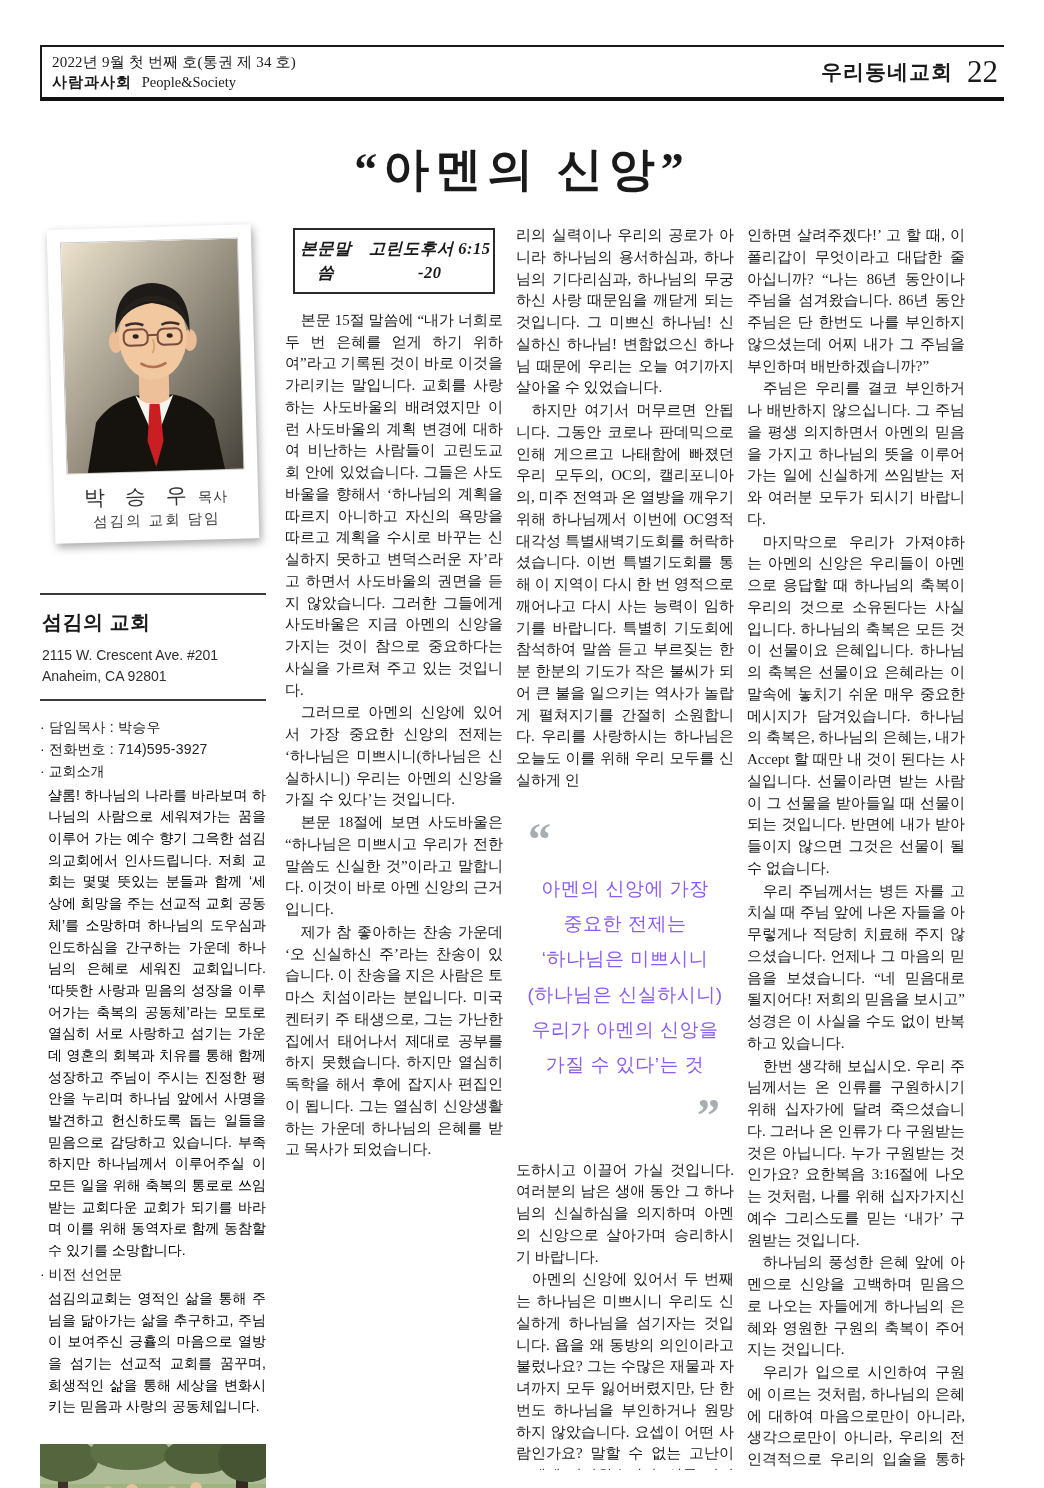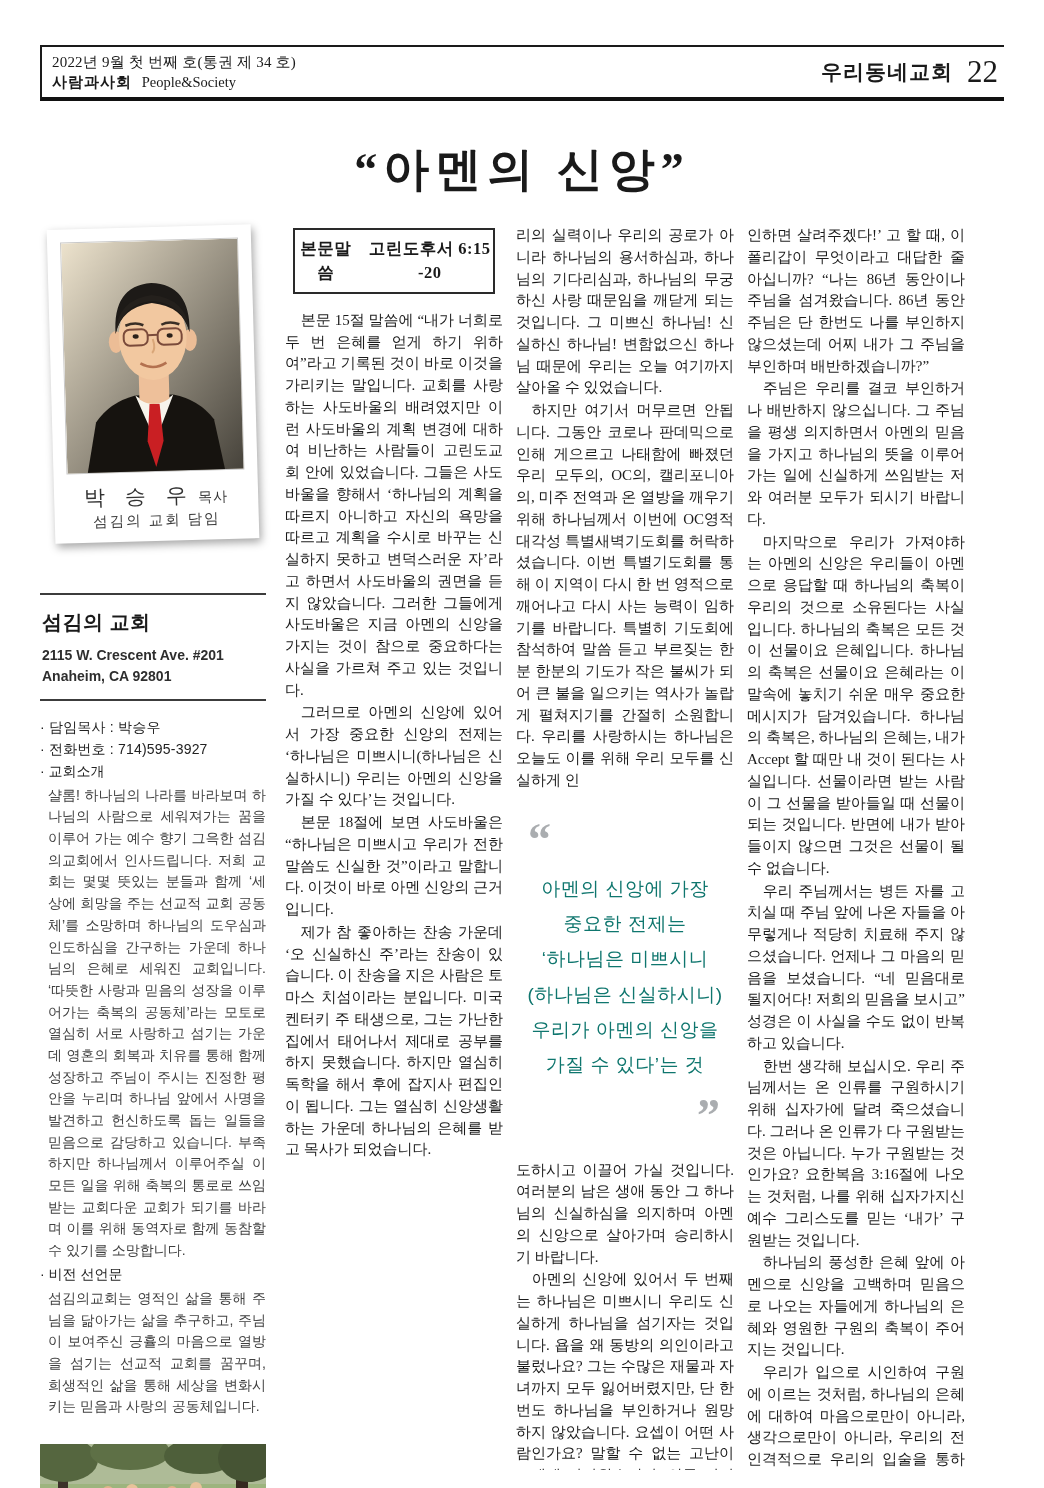--- a/index.html
+++ b/index.html
@@ -46,44 +46,44 @@
   }
   .photo-frame { width:178px; height:232px; border:1px solid #c9c9c9; overflow:hidden; }
   .photo-frame svg { display:block; }
   .photo-caption { text-align:center; margin-top:9px; line-height:1.4; }
   .cap-name { font-size:21px; letter-spacing:7px; color:#333; }
   .cap-title { font-size:14px; letter-spacing:1px; color:#333; }
   .cap-role { font-size:14.5px; color:#3a3a3a; letter-spacing:2px; }
   .side-rule { border:none; border-top:2px solid #3c3c3c; margin:0; }
   .church-block { padding:14px 2px 12px; }
   .church-name { font-size:20px; font-weight:bold; letter-spacing:.5px; margin-bottom:9px; }
-  .church-addr { font-size:14px; color:#2e2e2e; line-height:1.5;font-weight:bold; }
+  .church-addr { font-size:14px; color:#2e2e2e; line-height:1.5; }
   .side-info { padding:14px 0 10px; font-size:14px; color:#222; }
   .info-row { margin:4px 0; letter-spacing:.2px; }
   .side-par { font-size:14px; line-height:1.55; text-align:justify; word-break:break-all;
-    color:#404040; margin:2px 0 2px 8px; }
+    color:#000000; margin:2px 0 2px 8px; }
   .info-label { margin:4px 0; }
   .group-photo { margin-top:14px; width:226px; }
   .group-photo svg { display:block; width:226px; height:148px; }
   
   .scripture-box {
     border:2px solid #2a2a2a; padding:7px 2px; margin:3px 8px 16px;
     display:flex; justify-content:center; gap:14px;
-    font-size:16.5px; font-weight:bold; letter-spacing:.5px; text-align:center;
+    font-size:16.5px; font-weight:bold; letter-spacing:.5px; text-align:center;font-style:italic;
   }
   .col p { margin:0 0 1px; }
   .col p.ind { text-indent:1.05em; }
   .col p + p { margin-top:1px; }
   
   .pull-quote { margin:34px 0 30px; font-family:"Liberation Sans","DejaVu Sans",sans-serif; }
   .pq-open, .pq-close { font-family:"Liberation Serif",serif; font-weight:bold;
     font-size:46px; color:#aaadb0; line-height:.6; }
   .pq-open { text-align:left; padding-left:12px; margin-bottom:18px; }
   .pq-close { text-align:right; padding-right:14px; margin-top:20px; }
-  .pq-line { text-align:center; font-size:19px; line-height:1.85; color:#0f766e; letter-spacing:.5px; }
+  .pq-line { text-align:center; font-size:19px; line-height:1.85; color:#8b5cf6; letter-spacing:.5px; }
 </style>
 </head>
 <body>
 
 <div class="page">
 
   <div class="masthead">
     <div class="masthead-left">
       <div class="issue-line">2022년 9월 첫 번째 호(통권 제 34 호)</div>
       <div class="section-line">

